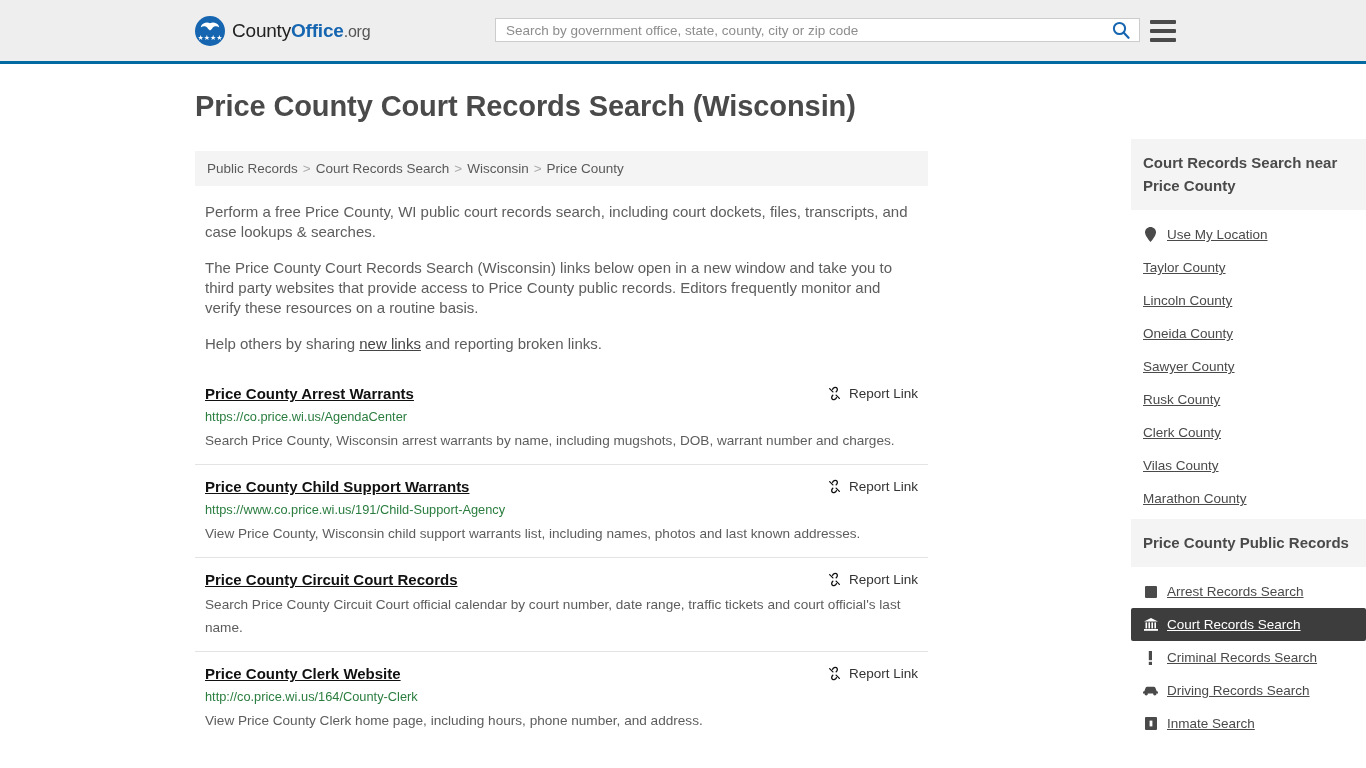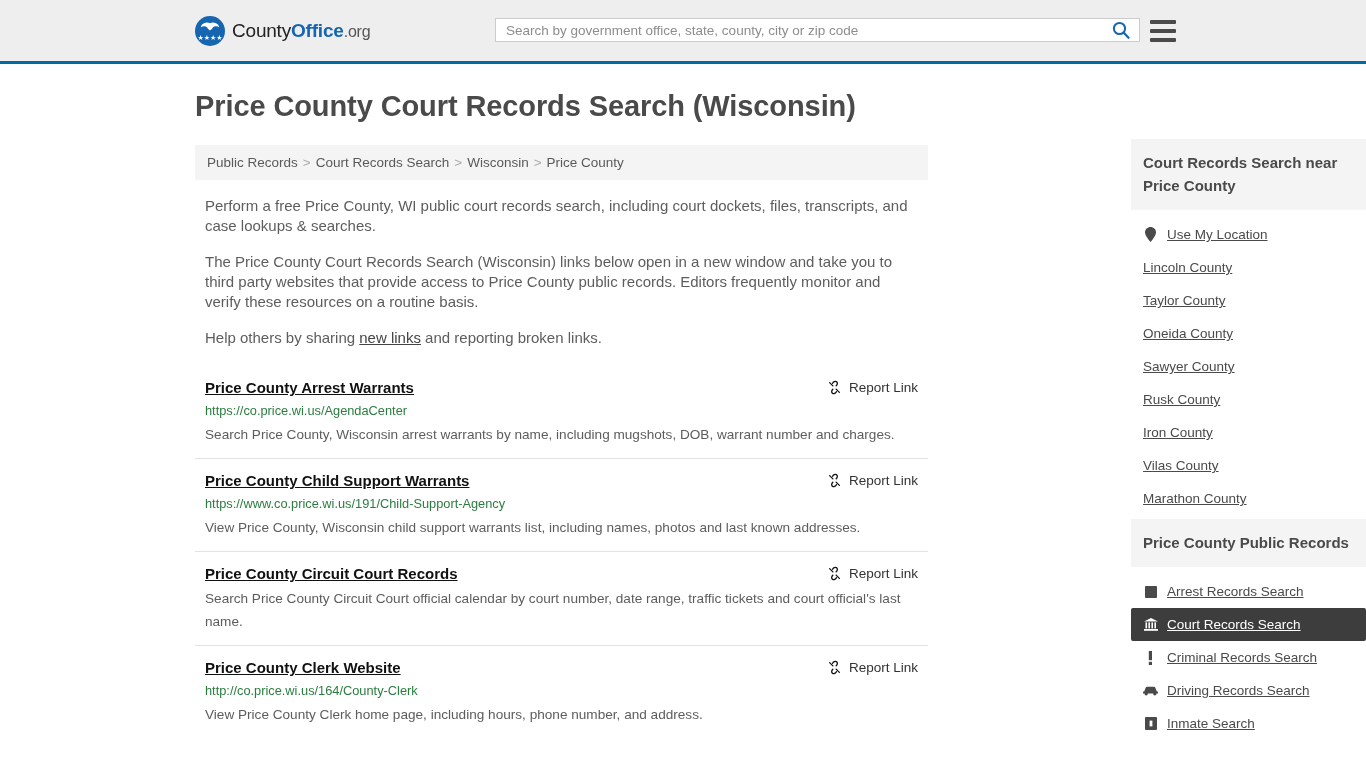--- a/index.html
+++ b/index.html
@@ -114,21 +114,21 @@
     margin: 26px 0 0 195px;
     font-size: 29px;
     font-weight: bold;
     color: #4a4a4a;
     letter-spacing: -0.1px;
   }
   .cols {
     display: flex;
     margin: 16px 8px 0 195px;
     width: 1171px;
-    align-items: center;
+    align-items: flex-end;
   }
   .main-col { width: 733px; flex: none; }
   .side-col { width: 235px; margin-left: 203px; flex: none; }
 
   
   .breadcrumb {
     background: #f4f4f4;
     padding: 10px 12px;
     font-size: 13.5px;
     color: #777;
@@ -352,36 +352,36 @@
           <div class="side-link">
             <span class="ico">
               <svg width="11" height="15" viewBox="0 0 11 15">
                 <path d="M5.5 0 C2.5 0 0 2.4 0 5.3 C0 9.2 5.5 15 5.5 15 C5.5 15 11 9.2 11 5.3 C11 2.4 8.5 0 5.5 0 Z" fill="#4a4a4a"></path>
               </svg>
             </span>
             <span class="label">Use My Location</span>
           </div>
 
           <div class="side-link county-link">
+            <span class="label">Taylor County</span>
+          </div>
+          <div class="side-link county-link">
             <span class="label">Lincoln County</span>
           </div>
           <div class="side-link county-link">
-            <span class="label">Taylor County</span>
-          </div>
-          <div class="side-link county-link">
             <span class="label">Oneida County</span>
           </div>
           <div class="side-link county-link">
             <span class="label">Sawyer County</span>
           </div>
           <div class="side-link county-link">
             <span class="label">Rusk County</span>
           </div>
           <div class="side-link county-link">
-            <span class="label">Iron County</span>
+            <span class="label">Clerk County</span>
           </div>
           <div class="side-link county-link">
             <span class="label">Vilas County</span>
           </div>
           <div class="side-link county-link">
             <span class="label">Marathon County</span>
           </div>
         </div>
       </div>
 

